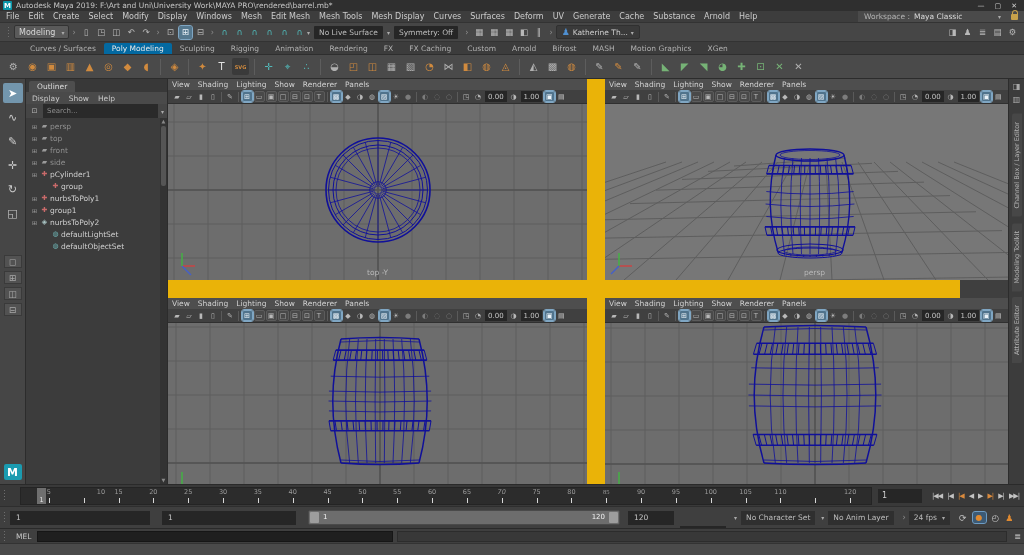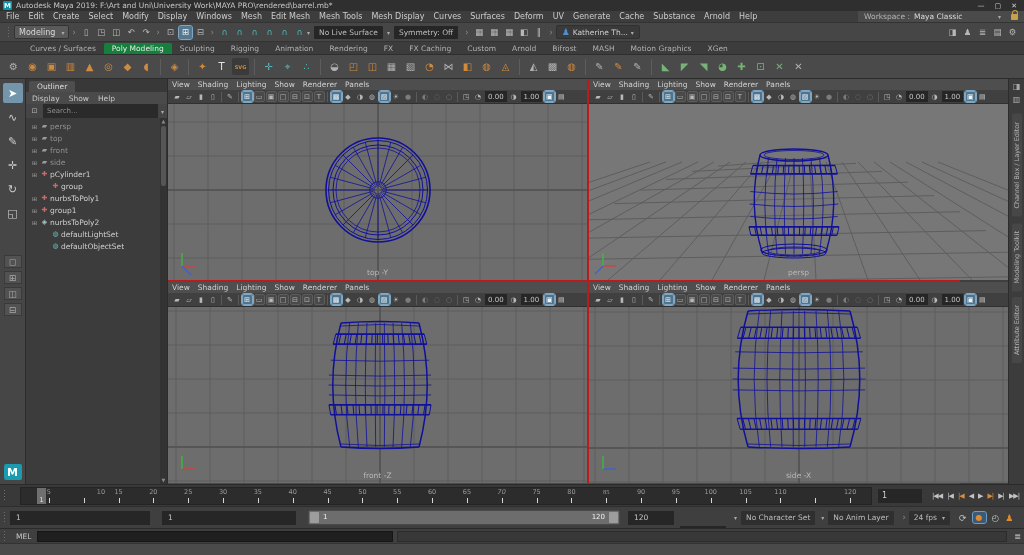--- a/index.html
+++ b/index.html
@@ -35,21 +35,21 @@
   .icon.active{background:#55788f;outline:1px solid #7fa6c3;color:#eaf2f8}
   .icon.teal{color:#4fb6b6}
   .field{background:#262626;color:#bdbdbd;font-size:7.5px;padding:0 5px;height:13px;display:flex;align-items:center;border-radius:1px;white-space:nowrap}
   .userchip{display:flex;align-items:center;gap:3px;background:#3a3a3a;border:1px solid #303030;height:14px;padding:0 5px;border-radius:2px}
   .userchip .uicon{color:#4f8fd0;font-size:9px}
   .userchip .uname{font-size:7.5px;color:#cfcfcf}
 
   
   .shelftabs{position:absolute;top:42px;left:0;width:1024px;height:13px;background:#3c3c3c;display:flex;align-items:flex-end;padding-left:22px;border-bottom:1px solid #2e2e2e}
   .shelf-tab{font-size:7.5px;color:#b0b0b0;padding:1px 8px;cursor:pointer;white-space:nowrap}
-  .shelf-tab.active{background:#15803d;color:#e8e8e8;border-radius:2px 2px 0 0}
+  .shelf-tab.active{background:#0369a1;color:#e8e8e8;border-radius:2px 2px 0 0}
   .shelficons{position:absolute;top:55px;left:0;width:1024px;height:24px;background:#4a4a4a;display:flex;align-items:center;padding-left:4px;border-bottom:1px solid #2c2c2c}
   .shelf-icon{width:17px;height:17px;display:flex;align-items:center;justify-content:center;font-size:10px;margin:0 1px;cursor:pointer;flex:none}
   .shelf-icon.small{font-size:5px;font-weight:bold;background:#3a3a3a;border-radius:2px}
   .shelf-sep{width:1px;height:16px;background:#5d5d5d;margin:0 4px;flex:none}
 
   
   .toolbox{position:absolute;top:79px;left:0;width:26px;height:405px;background:#464646;display:flex;flex-direction:column;align-items:center;padding-top:4px;border-right:1px solid #2c2c2c}
   .tool{width:20px;height:20px;display:flex;align-items:center;justify-content:center;font-size:11px;color:#c9c9c9;margin-bottom:4px;border-radius:2px;cursor:pointer}
   .tool.active{background:#7396ad;color:#ffffff}
   .laybtn{width:18px;height:13px;display:flex;align-items:center;justify-content:center;font-size:9px;color:#a8a8a8;background:#525252;border:1px solid #3a3a3a;margin-bottom:3px;cursor:pointer}
@@ -66,21 +66,21 @@
   .otree{flex:1;background:#3c3c3c;position:relative;overflow:hidden;padding-top:2px}
   .orow{height:12px;display:flex;align-items:center;font-size:7.5px;color:#cfcfcf;cursor:pointer;white-space:nowrap}
   .orow .exp{width:9px;font-size:6px;color:#9f9f9f;text-align:center;flex:none}
   .orow .oicon{width:11px;font-size:7px;text-align:center;flex:none}
   .orow.dim{color:#909090}
   .oscroll{position:absolute;right:0;top:0;bottom:0;width:7px;background:#333;display:flex;flex-direction:column;align-items:center}
   .oscroll .arr{font-size:5px;color:#888;height:7px}
   .oscroll .thumb{width:5px;height:60px;background:#555;border-radius:2px;margin-top:1px}
 
   
-  .viewgrid{position:absolute;top:79px;left:168px;width:792px;height:405px;background:#b91c1c;display:grid;grid-template-columns:419px 419px;grid-template-rows:201px 201px;gap:2px}
+  .viewgrid{position:absolute;top:79px;left:168px;width:792px;height:405px;background:#eab308;display:grid;grid-template-columns:419px 419px;grid-template-rows:201px 201px;gap:18px}
   .viewport{display:flex;flex-direction:column;background:#3f3f3f;overflow:hidden}
   .vp-menus{height:11px;background:#4e4e4e;display:flex;align-items:center;padding-left:4px}
   .vp-menus span{font-size:7.5px;color:#d2d2d2;margin-right:8px;cursor:pointer;white-space:nowrap}
   .vp-icons{height:14px;background:#404040;display:flex;align-items:center;padding-left:3px;border-bottom:1px solid #303030}
   .vp-icons .icon{width:11px;height:11px;font-size:7px;margin:0 0.5px}
   .vp-icons .icon.boxed{border:1px solid #5c5c5c;background:#494949}
   .vp-icons .icon.active{background:#50738c;border:1px solid #7fa6c3}
   .vp-icons .icon.dim{color:#7c7c7c}
   .vp-icons .vfield{background:#262626;color:#c5c5c5;font-size:7px;height:11px;padding:0 3px;display:flex;align-items:center;margin:0 1px}
   .vp-sep{width:1px;height:10px;background:#5a5a5a;margin:0 2px;flex:none}

